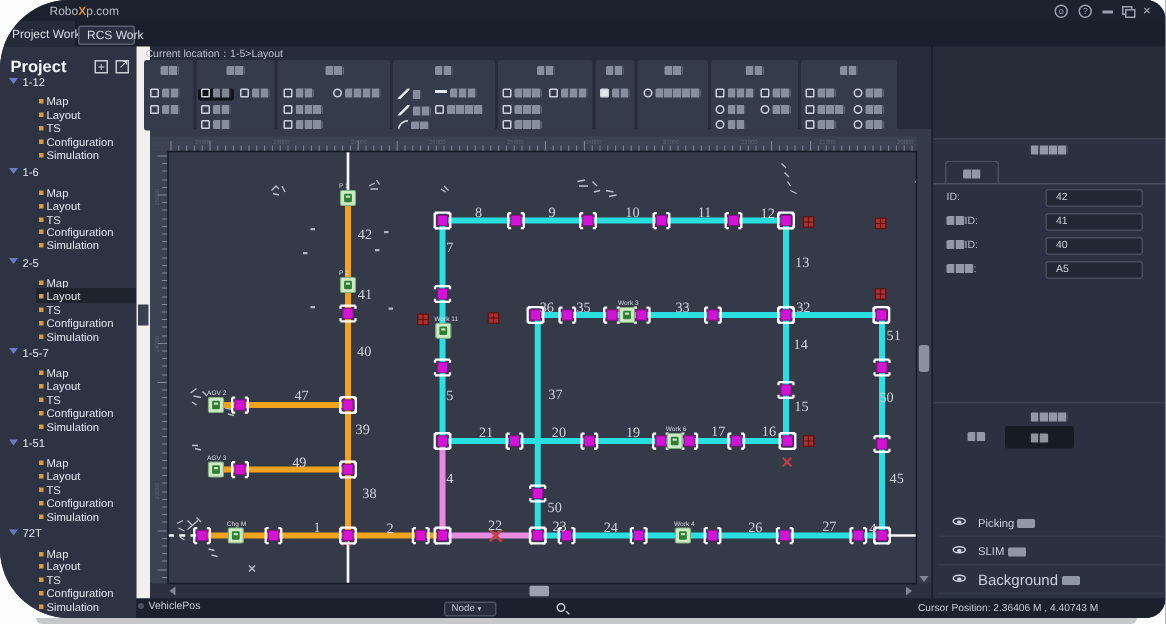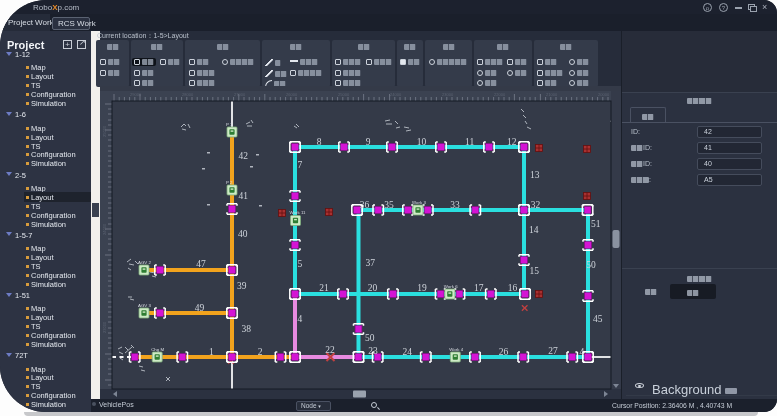--- a/index.html
+++ b/index.html
@@ -960,28 +960,42 @@
 
   <div class="abs" style="left:622px;top:269px;width:155px;text-align:center;"><i class="c" style="width:25px;height:6px;"></i></div>
 
   <div class="abs" style="left:636px;top:282px;width:30px;text-align:center;"><i class="c" style="width:12px;height:6px;"></i></div>
 
   <div class="abs" style="left:670px;top:284px;width:46px;height:15px;background:#171b24;border-radius:2px;"></div>
   <div class="abs" style="left:670px;top:283px;width:46px;text-align:center;"><i class="c" style="width:12px;height:6px;"></i></div>
 
 
 
-
+  <div class="lrow" style="top:339px;">
+      <span class="eye" style="top:4px;">
+        <span style="position:absolute;left:0;top:2px;width:9px;height:5px;border:1px solid #d0d5dd;border-radius:50%;"></span>
+        <span style="position:absolute;left:3px;top:3.5px;width:2.5px;height:2.5px;background:#d0d5dd;border-radius:50%;"></span>
+      </span>
+      <span style="position:absolute;left:26px;top:5px;color:#c9d0da;font-size:7.5px;">Picking <i class="c" style="width:12px;background:#aab2bf;"></i></span>
+    </div>
+
+  <div class="lrow" style="top:358px;">
+      <span class="eye" style="top:4px;">
+        <span style="position:absolute;left:0;top:2px;width:9px;height:5px;border:1px solid #d0d5dd;border-radius:50%;"></span>
+        <span style="position:absolute;left:3px;top:3.5px;width:2.5px;height:2.5px;background:#d0d5dd;border-radius:50%;"></span>
+      </span>
+      <span style="position:absolute;left:26px;top:5px;color:#c9d0da;font-size:7.5px;">SLIM <i class="c" style="width:12px;background:#aab2bf;"></i></span>
+    </div>
 
   <div class="lrow" style="top:377px;">
       <span class="eye" style="top:4px;">
         <span style="position:absolute;left:0;top:2px;width:9px;height:5px;border:1px solid #d0d5dd;border-radius:50%;"></span>
         <span style="position:absolute;left:3px;top:3.5px;width:2.5px;height:2.5px;background:#d0d5dd;border-radius:50%;"></span>
       </span>
-      <span style="position:absolute;left:26px;top:5px;color:#c9d0da;font-size:13px;">Background <i class="c" style="width:12px;background:#aab2bf;"></i></span>
+      <span style="position:absolute;left:26px;top:5px;color:#c9d0da;font-size:10px;">Background <i class="c" style="width:12px;background:#aab2bf;"></i></span>
     </div>
 
   <div class="abs" style="left:91px;top:399px;width:686px;height:13px;background:#1b202c;"></div>
 
   <div class="abs" style="left:92px;top:402px;width:4px;height:4px;background:#4a5160;border-radius:50%;"></div>
   <div class="abs" style="left:99px;top:401px;font-size:7px;color:#c5ccd6;">VehiclePos</div>
 
   <div class="abs" style="left:296px;top:401px;width:35px;height:10px;background:#272d3a;border:1px solid #4a5162;border-radius:2px;font-size:6.5px;color:#c5ccd6;padding-left:4px;">Node <span style="font-size:5px;">▾</span></div>
 
   <div class="abs" style="left:371px;top:402px;width:6px;height:6px;border:1px solid #c5ccd6;border-radius:50%;"></div>

